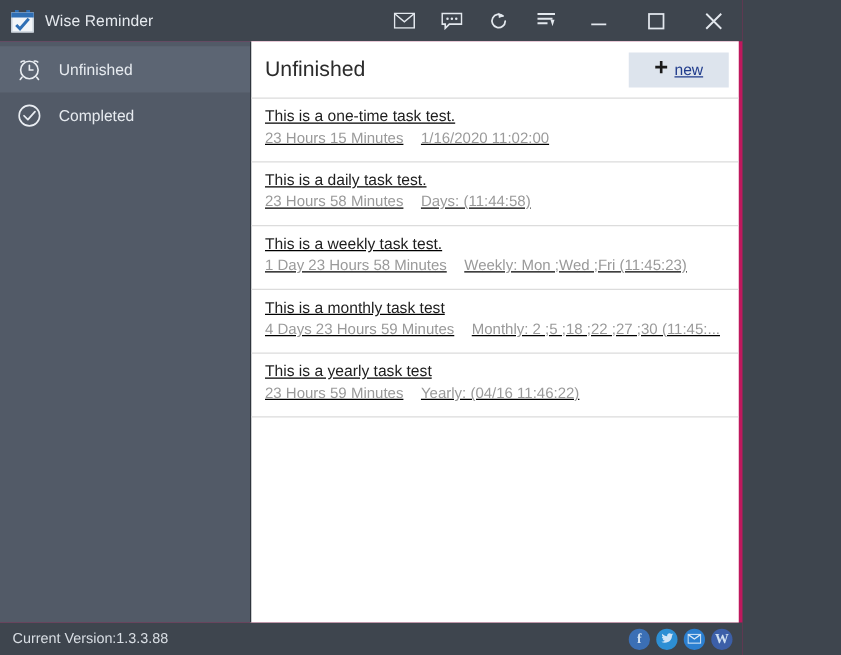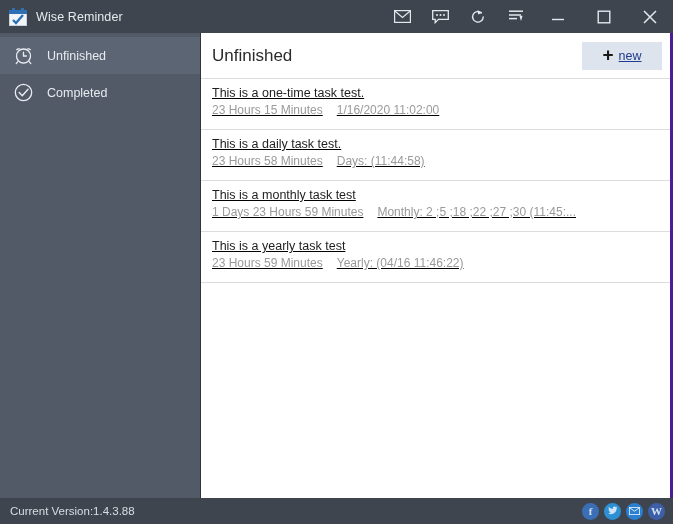--- a/index.html
+++ b/index.html
@@ -5,22 +5,22 @@
 <style>
   * { box-sizing: border-box; margin: 0; padding: 0; }
   html, body {
     width: 673px; height: 524px;
     overflow: hidden;
     font-family: "Liberation Sans", sans-serif;
     background: #3e454e;
   }
   #app {
     position: relative;
-    width: 673px; height: 524px;
-    background: #4c1d95;
+    width: 594px; height: 524px;
+    background: #be185d;
     display: flex; flex-direction: column;
   }
 
   
   .titlebar {
     height: 33px;
     background: #3e454e;
     display: flex;
     align-items: center;
     flex: 0 0 33px;
@@ -344,43 +344,50 @@
         </div>
 
         <div class="task-row">
           <div class="task-title">This is a daily task test.</div>
           <div class="task-meta">
             <span class="task-remain">23 Hours  58 Minutes</span>
             <span class="task-sched">Days: (11:44:58)</span>
           </div>
         </div>
 
+        <div class="task-row">
+          <div class="task-title">This is a weekly task test.</div>
+          <div class="task-meta">
+            <span class="task-remain">1 Day  23 Hours  58 Minutes</span>
+            <span class="task-sched">Weekly: Mon ;Wed ;Fri (11:45:23)</span>
+          </div>
+        </div>
 
         <div class="task-row">
           <div class="task-title">This is a monthly task test</div>
           <div class="task-meta">
-            <span class="task-remain">1 Days  23 Hours  59 Minutes</span>
+            <span class="task-remain">4 Days  23 Hours  59 Minutes</span>
             <span class="task-sched">Monthly: 2 ;5 ;18 ;22 ;27 ;30 (11:45:...</span>
           </div>
         </div>
 
         <div class="task-row">
           <div class="task-title">This is a yearly task test</div>
           <div class="task-meta">
             <span class="task-remain">23 Hours  59 Minutes</span>
             <span class="task-sched">Yearly: (04/16 11:46:22)</span>
           </div>
         </div>
 
       </div>
     </div>
   </div>
 
   <div class="statusbar">
-    <div class="version-text">Current Version:1.4.3.88</div>
+    <div class="version-text">Current Version:1.3.3.88</div>
     <div class="status-spacer"></div>
     <div class="social">
 
       <span class="soc soc-fb">
         <span class="soc-letter">f</span>
       </span>
 
       <span class="soc soc-tw">
         <svg width="11" height="10" viewBox="0 0 11 10">
           <path d="M10.6 1.4 C10.2 1.6 9.8 1.7 9.4 1.8 C9.8 1.5 10.1 1.1 10.2 0.7 C9.8 0.9 9.4 1.1 9.0 1.2 C8.6 0.8 8.1 0.6 7.6 0.6 C6.5 0.6 5.7 1.5 5.7 2.5 C5.7 2.7 5.7 2.8 5.8 3.0 C4.2 2.9 2.8 2.1 1.9 1.0 C1.7 1.3 1.6 1.6 1.6 2.0 C1.6 2.6 1.9 3.2 2.4 3.5 C2.1 3.5 1.8 3.4 1.5 3.3 C1.5 4.2 2.2 5.0 3.0 5.2 C2.9 5.2 2.7 5.2 2.5 5.2 C2.4 5.2 2.3 5.2 2.2 5.2 C2.4 6.0 3.1 6.5 3.9 6.6 C3.2 7.1 2.4 7.4 1.5 7.4 C1.3 7.4 1.2 7.4 1.0 7.4 C1.9 7.9 2.8 8.2 3.9 8.2 C7.6 8.2 9.6 5.2 9.6 2.6 C9.6 2.5 9.6 2.4 9.6 2.4 C10.0 2.1 10.3 1.8 10.6 1.4 Z" fill="#cfe4f6"></path>

